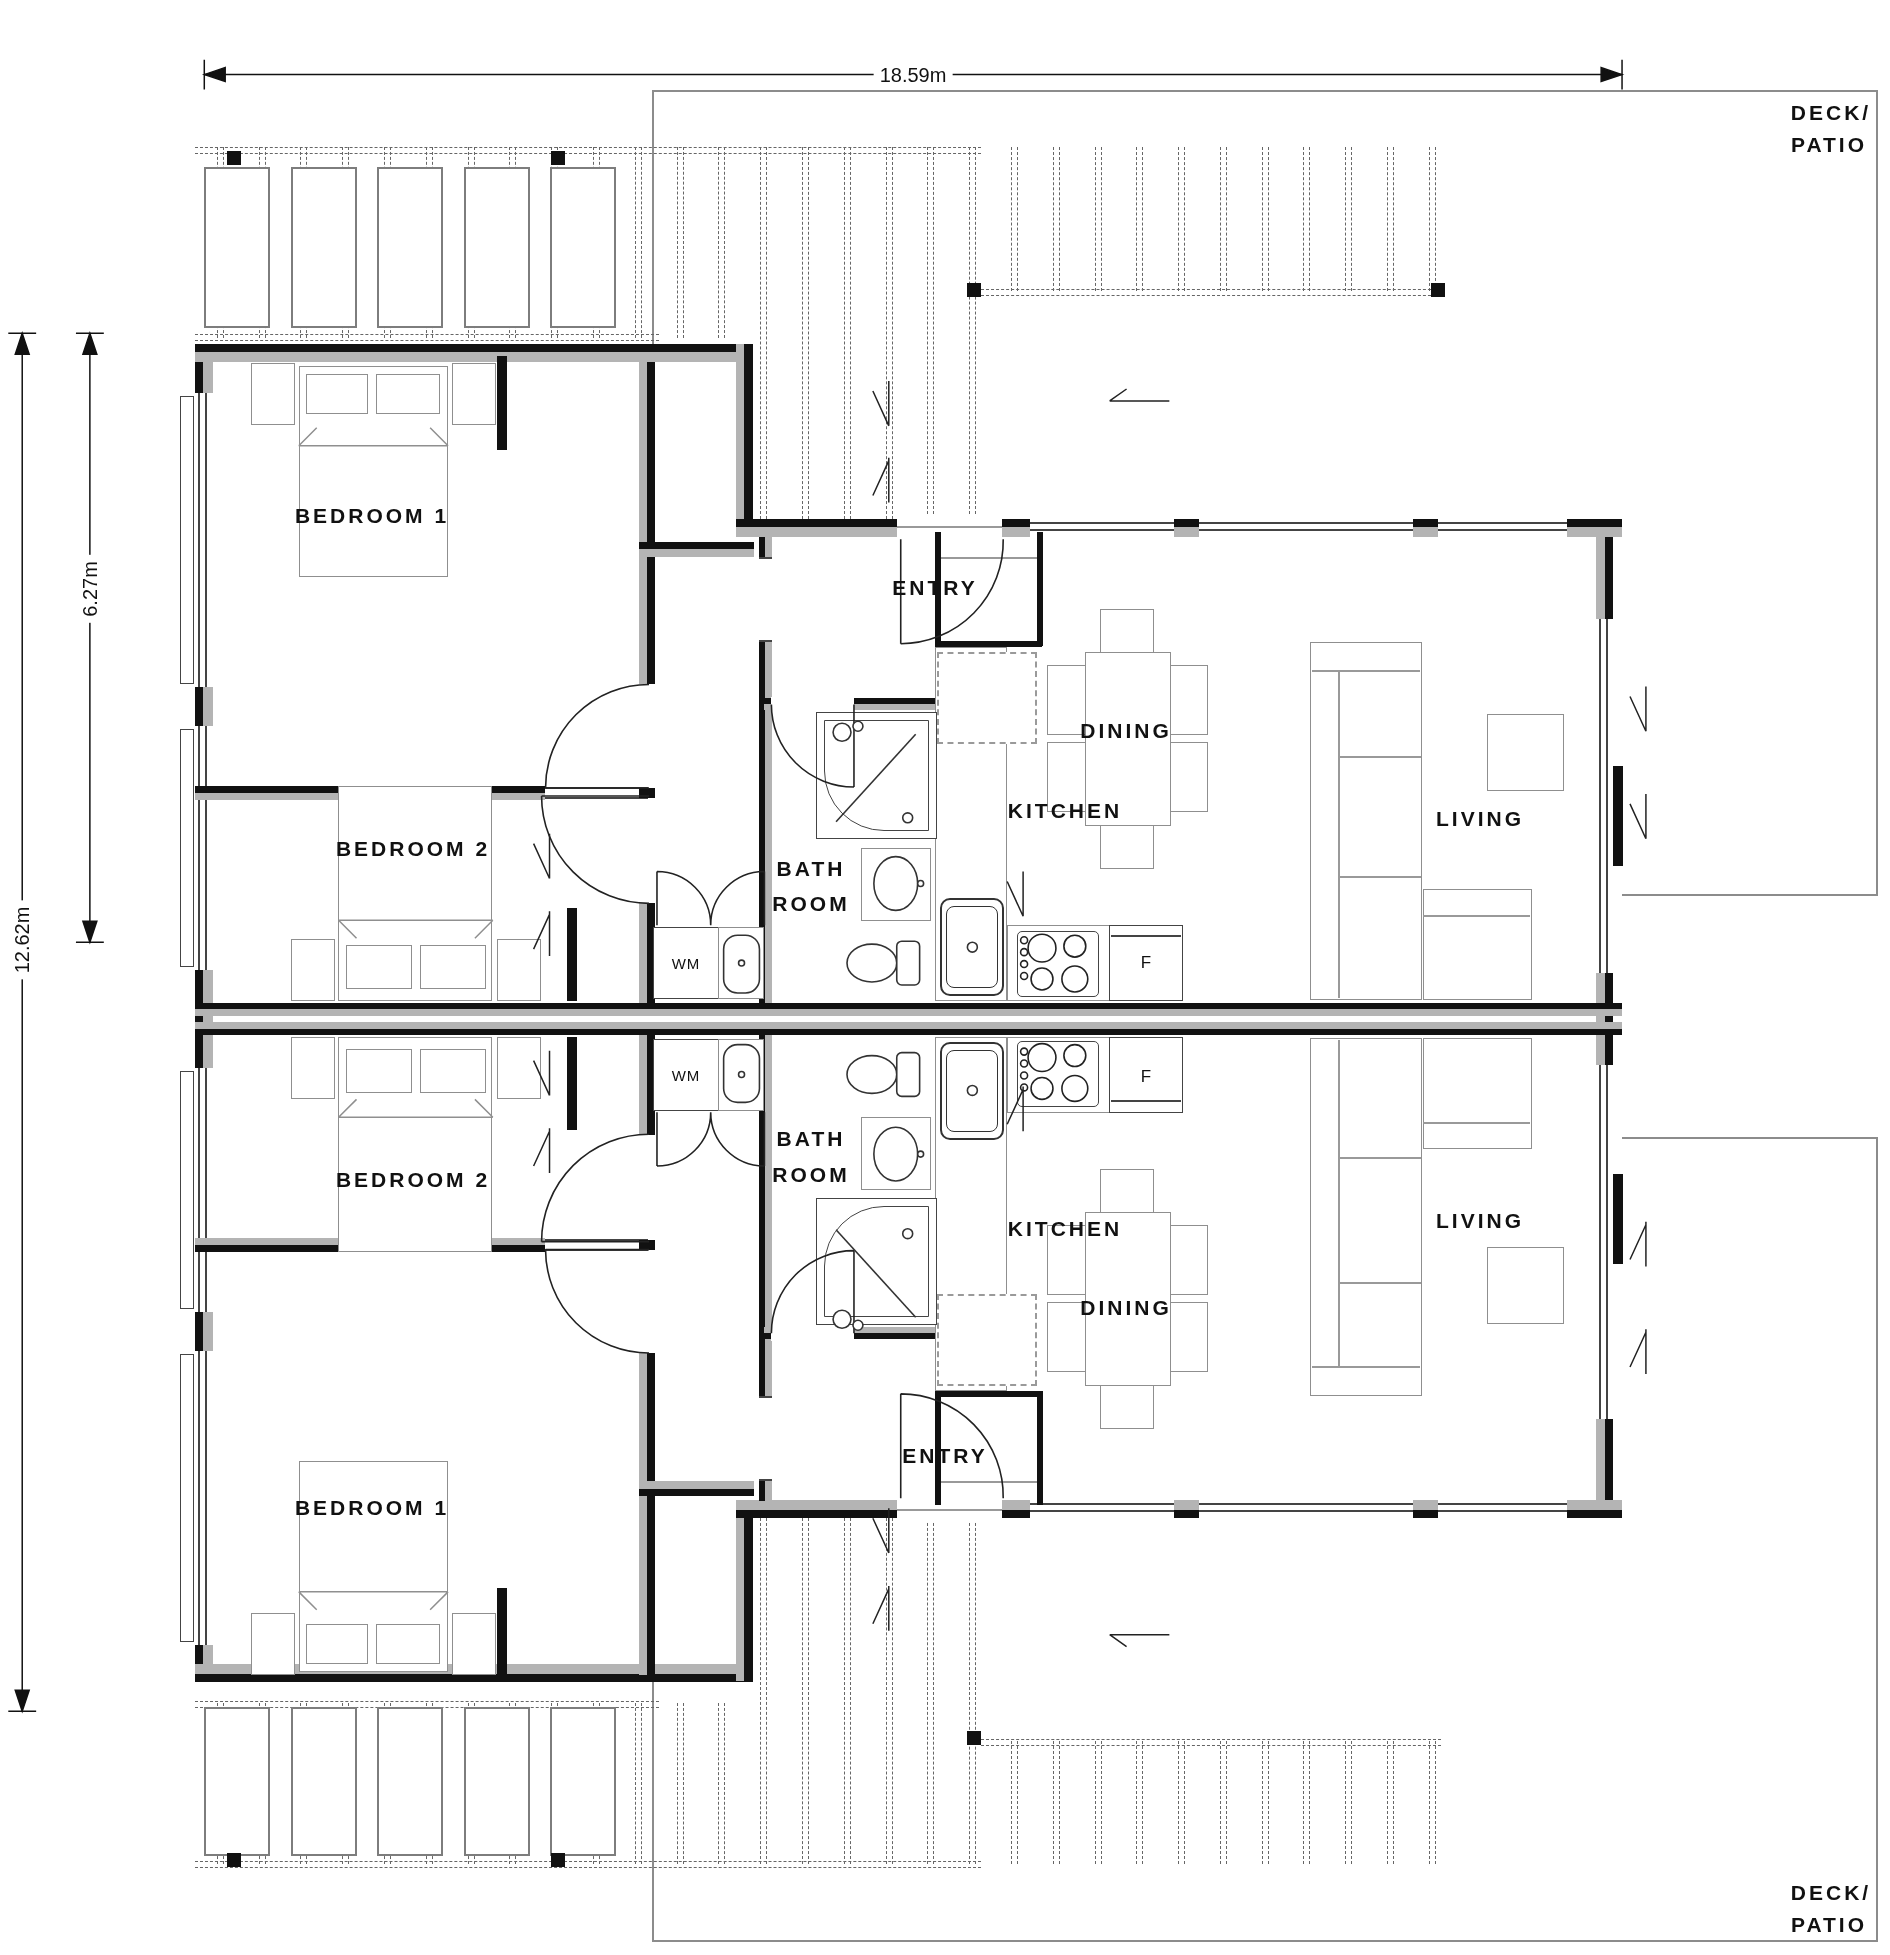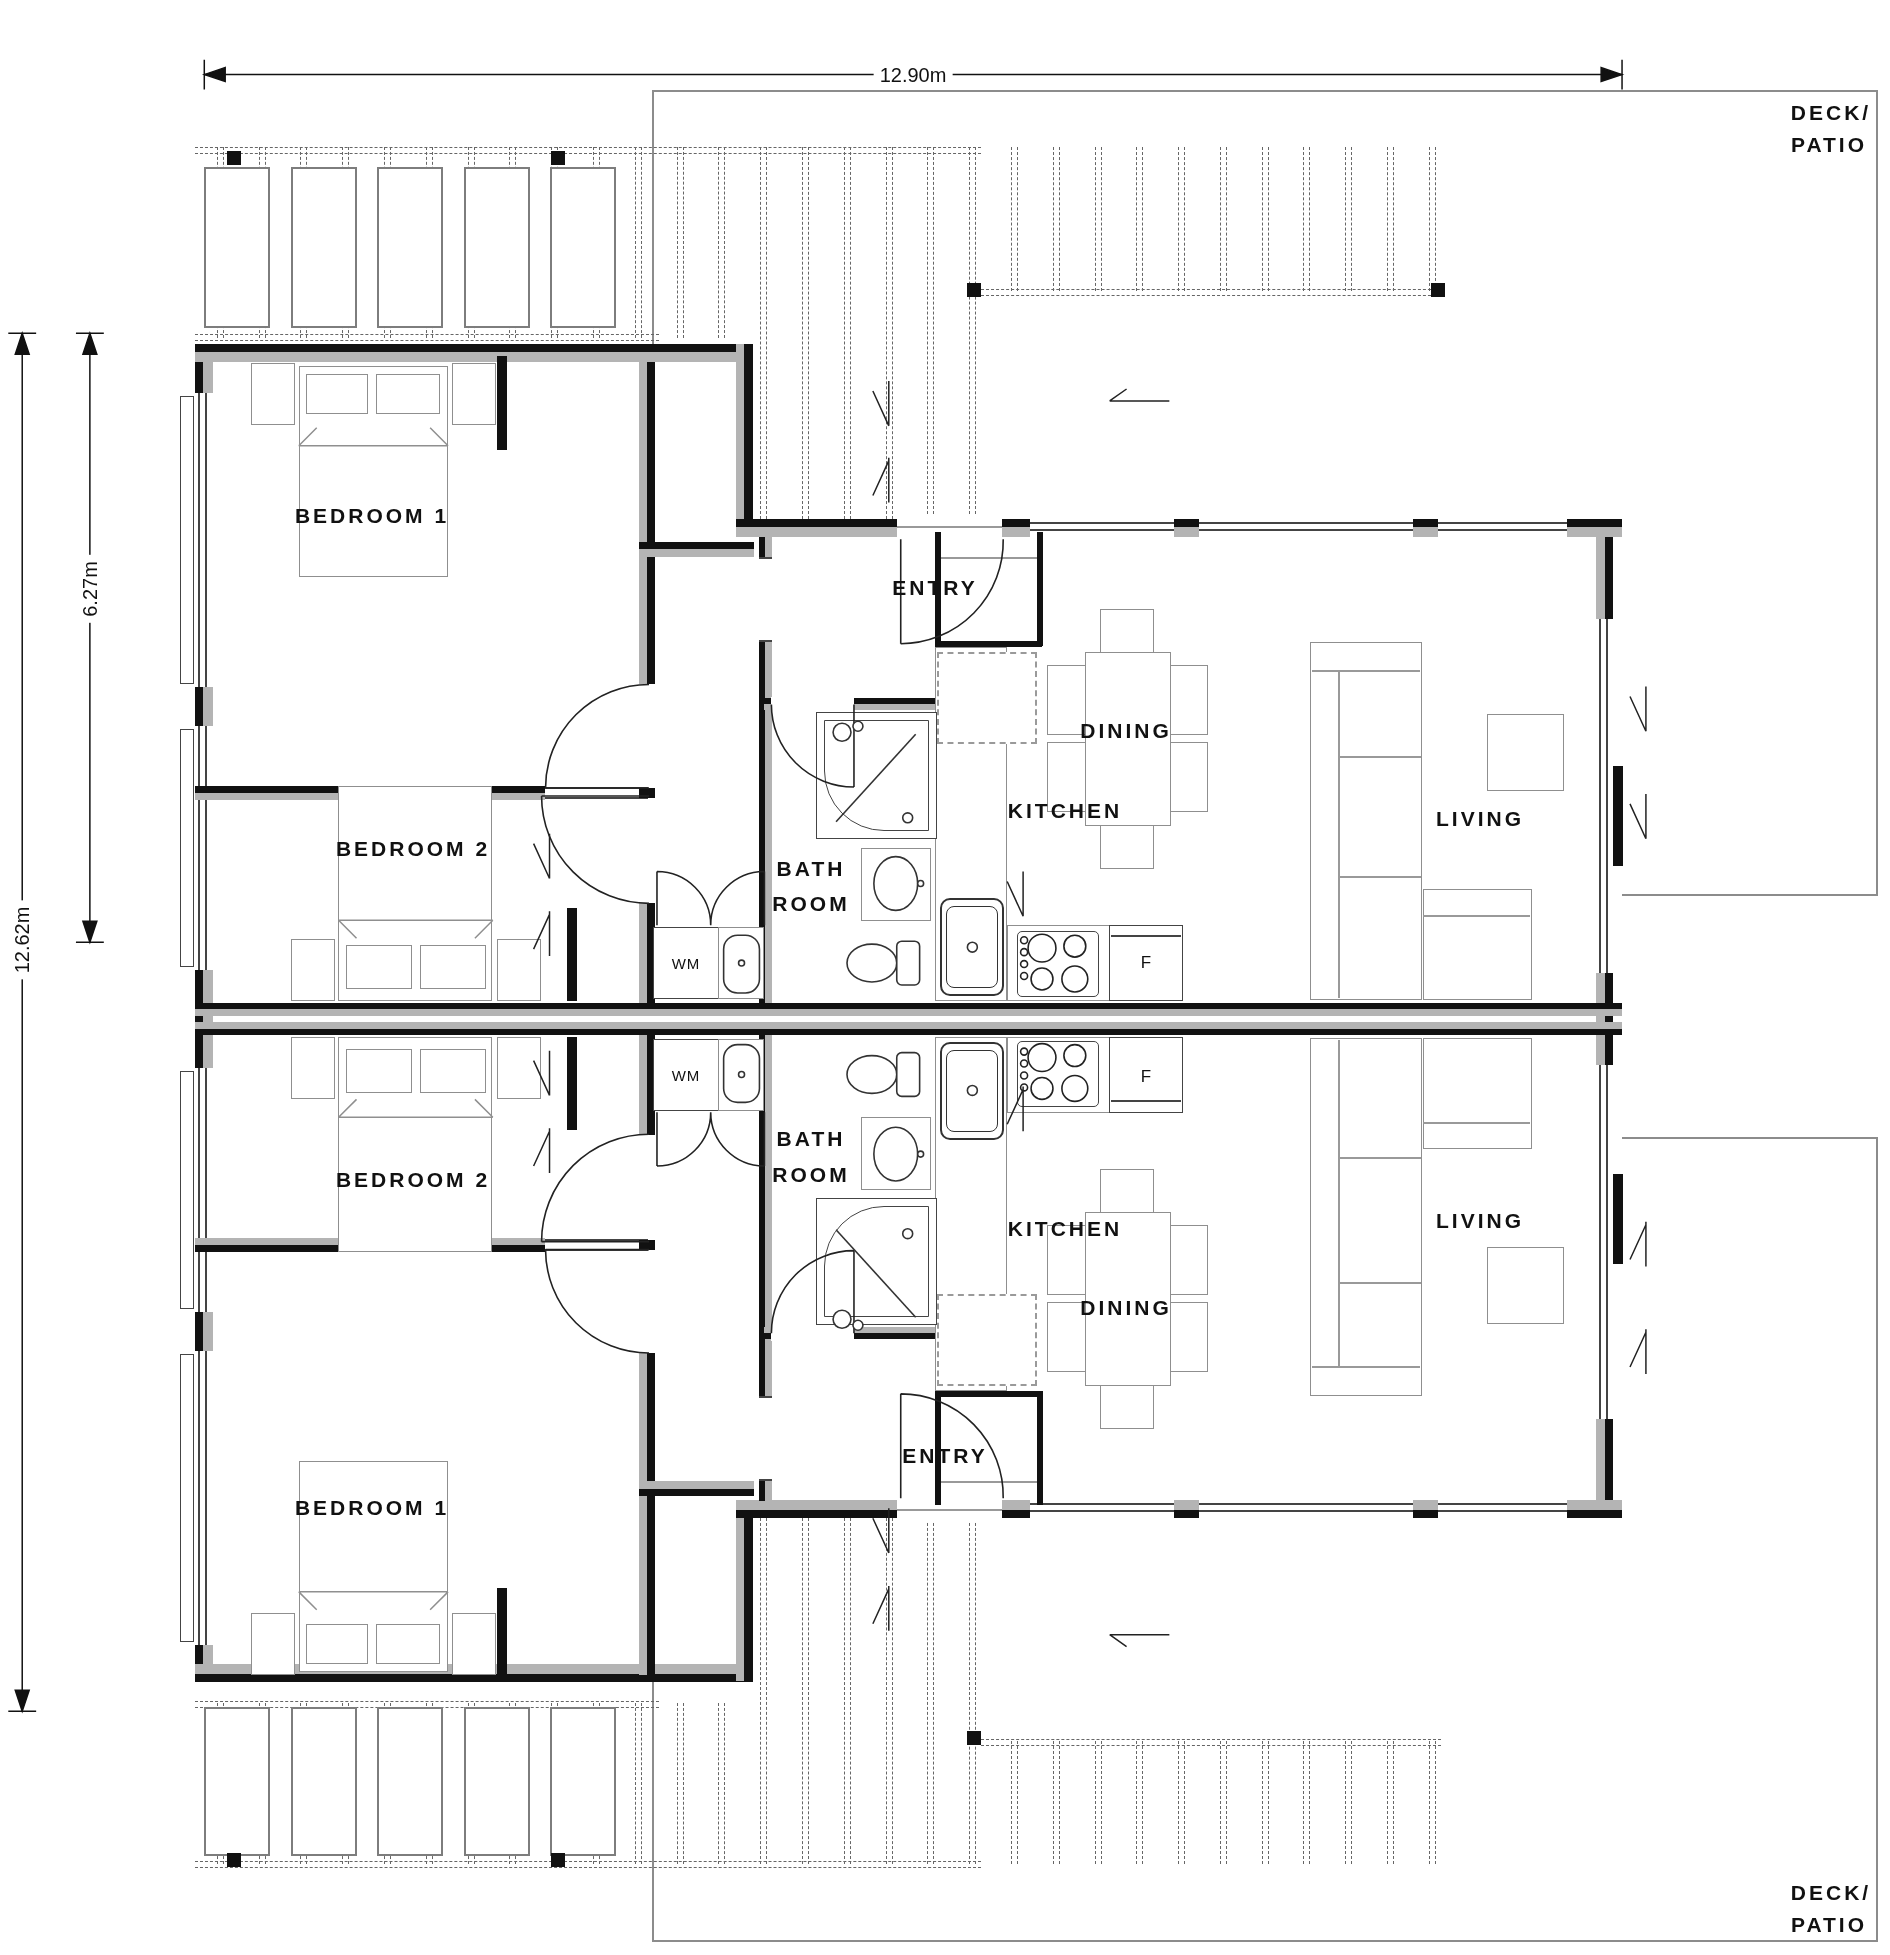--- a/index.html
+++ b/index.html
@@ -438,21 +438,21 @@
     </g>
 
     <g stroke="#8f8f8f" stroke-width="1.5" fill="none">
       <path d="M300 448 H450 M300 448 L318 430 M450 448 L432 430"></path>
       <path d="M340 925 H495 M340 925 L358 943 M495 925 L477 943"></path>
       <path d="M340 1123 H495 M340 1123 L358 1105 M495 1123 L477 1105"></path>
       <path d="M300 1600 H450 M300 1600 L318 1618 M450 1600 L432 1618"></path>
     </g>
   </svg>
 
-  <div class="lbl dim" style="left:913px;top:75px;">12.90m</div>
+  <div class="lbl dim" style="left:913px;top:75px;">18.59m</div>
   <div class="lbl dim v" style="left:22px;top:940px;">12.62m</div>
   <div class="lbl dim v" style="left:90px;top:589px;">6.27m</div>
 
   <div class="lbl" style="left:1831px;top:112px;">DECK/</div>
   <div class="lbl" style="left:1829px;top:144px;">PATIO</div>
   <div class="lbl" style="left:1831px;top:1892px;">DECK/</div>
   <div class="lbl" style="left:1829px;top:1924px;">PATIO</div>
 
   <div class="lbl" style="left:372px;top:515px;">BEDROOM 1</div>
   <div class="lbl" style="left:413px;top:848px;">BEDROOM 2</div>

